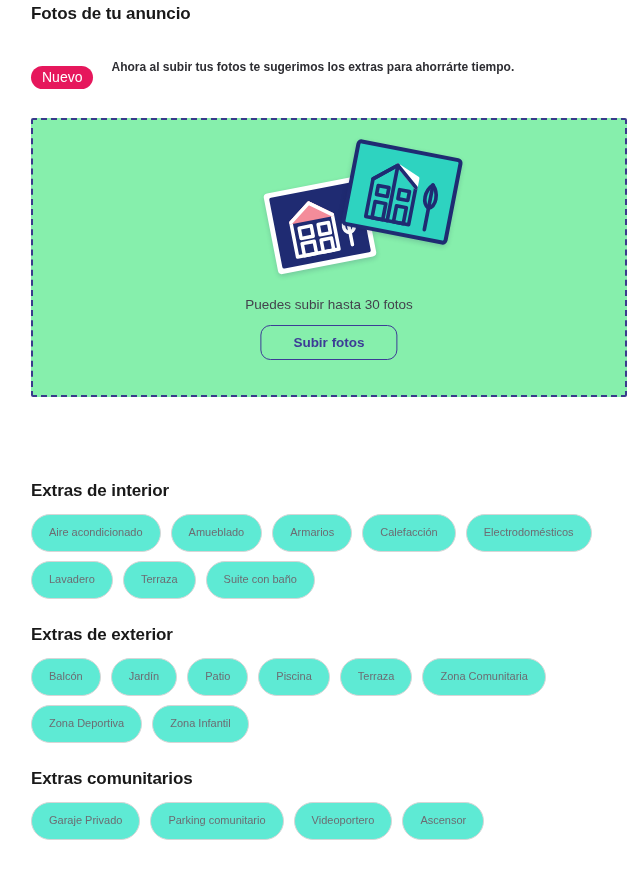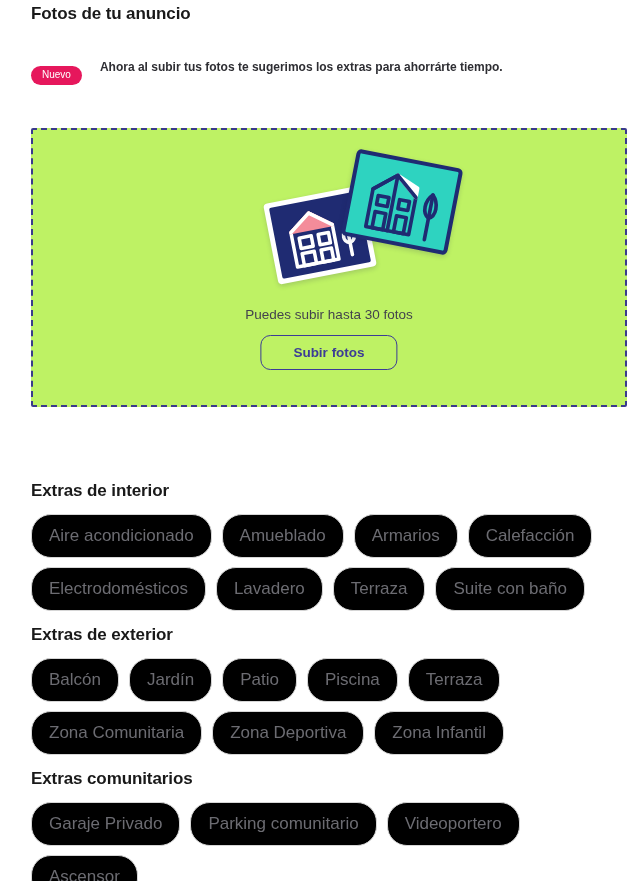--- a/index.html
+++ b/index.html
@@ -30,42 +30,42 @@
     left: 31px; top: 57px;
     width: 580px;
     display: flex;
     align-items: flex-start;
   }
   .badge-new {
     flex: 0 0 auto;
     margin-top: 9px;
     background: #e6175c;
     color: #ffffff;
-    font-size: 10px;
+    font-size: 14px;
     font-weight: normal;
     padding: 4px 11px 5px;
     border-radius: 12px;
     line-height: 1;
     white-space: nowrap;
   }
   .promo-text {
     margin-left: 18px;
     font-size: 12px;
     font-weight: bold;
     color: #2e2e33;
     line-height: 1.73;
     max-width: 480px;
   }
 
   
   .dropzone {
     position: absolute;
-    left: 31px; top: 128px;
+    left: 31px; top: 118px;
     width: 596px; height: 279px;
-    background: #bef264;
+    background: #86efac;
     border: 2px dashed #3a3a8c;
     border-radius: 2px;
   }
 
   .illustration {
     position: absolute;
     left: 0; right: 0; top: 22px;
     height: 135px;
   }
   .photo-card {
@@ -138,24 +138,24 @@
     letter-spacing: -0.1px;
   }
   .chip-group {
     display: flex;
     flex-wrap: wrap;
     gap: 9px 10px;
     max-width: 590px;
   }
   .chip {
     border: 1px solid #d6d6d6;
-    background: #000000;
+    background: #5eead4;
     color: #6c6c72;
     font-family: "Liberation Sans", sans-serif;
-    font-size: 17px;
+    font-size: 11px;
     line-height: 1;
     padding: 12px 17px 13px;
     border-radius: 20px;
     cursor: pointer;
     white-space: nowrap;
   }
 </style>
 </head>
 <body>
 

